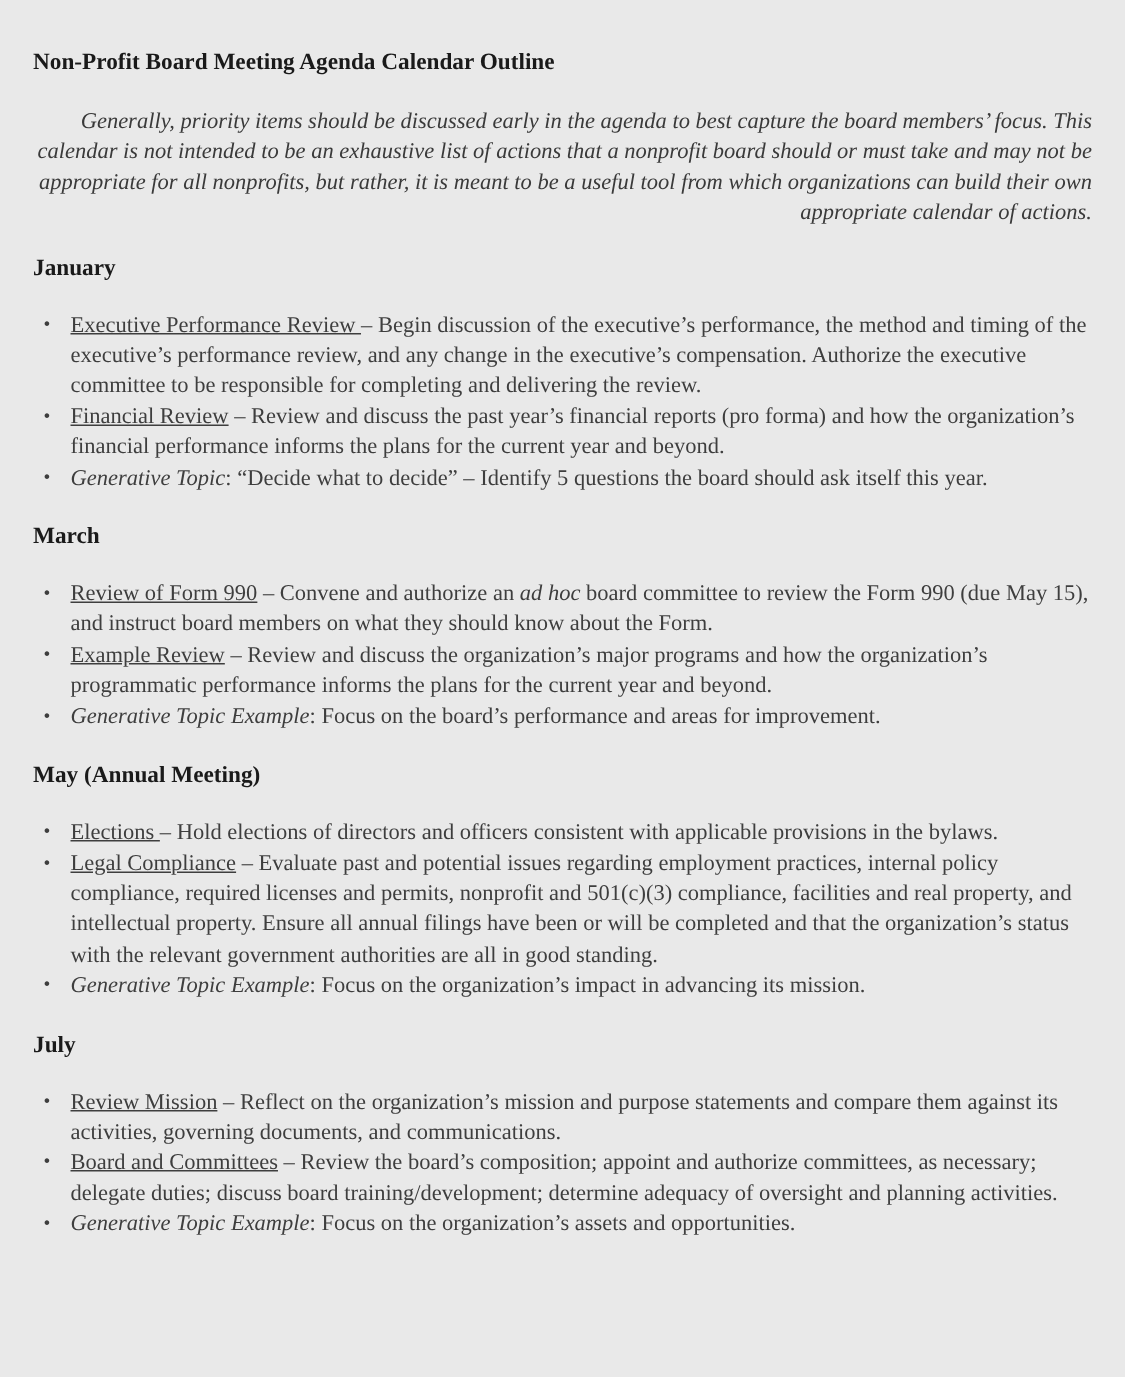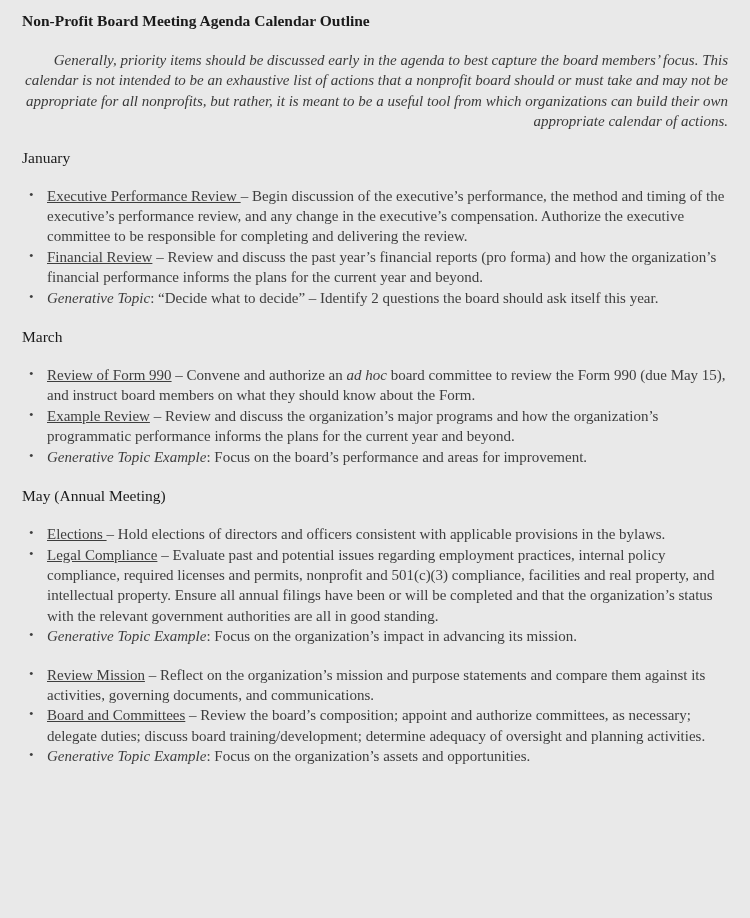--- a/index.html
+++ b/index.html
@@ -4,21 +4,21 @@
 <style>
   html, body {
     margin: 0;
     padding: 0;
     background: #e9e9e9;
   }
   .page {
     width: 750px;
     height: 918px;
     box-sizing: border-box;
-    padding: 10px 22px 20px 22px;
+    padding: 31px 22px 20px 22px;
     background: #e9e9e9;
     font-family: "Liberation Serif", "DejaVu Serif", serif;
     font-size: 15px;
     line-height: 20.4px;
     color: #3e3e3e;
     overflow: hidden;
   }
   .doc-title {
     font-size: 15.5px;
     font-weight: bold;
@@ -28,21 +28,21 @@
   }
   p.intro {
     font-style: italic;
     margin: 0 0 15px 0;
     color: #3a3a3a;
     text-align: right;
   }
   .intro-block { margin-bottom: 0; }
   section h2 {
     font-size: 15.5px;
-    font-weight: normal;
+    font-weight: bold;
     color: #1a1a1a;
     margin: 0 0 18px 0;
     line-height: 21px;
   }
   section ul {
     list-style: none;
     margin: 0 0 18px 0;
     padding: 0;
   }
   section li {
@@ -69,40 +69,41 @@
   <div class="intro-block">
     <p class="intro">Generally, priority items should be discussed early in the agenda to best capture the board members’ focus. This calendar is not intended to be an exhaustive list of actions that a nonprofit board should or must take and may not be appropriate for all nonprofits, but rather, it is meant to be a useful tool from which organizations can build their own appropriate calendar of actions.</p>
   </div>
 
   <div id="sections">
       <section>
         <h2>January</h2>
         <ul>
           <li><span class="marker">•</span><span><span class="u">Executive Performance Review </span><span>– Begin discussion of the executive’s performance, the method and timing of the executive’s performance review, and any change in the executive’s compensation. Authorize the executive committee to be responsible for completing and delivering the review.</span></span></li>
           <li><span class="marker">•</span><span><span class="u">Financial Review</span><span> – Review and discuss the past year’s financial reports (pro forma) and how the organization’s financial performance informs the plans for the current year and beyond.</span></span></li>
-          <li><span class="marker">•</span><span><span class="i">Generative Topic</span><span>: “Decide what to decide” – Identify 2 questions the board should ask itself this year.</span></span></li>
+          <li><span class="marker">•</span><span><span class="i">Generative Topic</span><span>: “Decide what to decide” – Identify 5 questions the board should ask itself this year.</span></span></li>
         </ul>
       </section>
       <section>
         <h2>March</h2>
         <ul>
           <li><span class="marker">•</span><span><span class="u">Review of Form 990</span><span> – Convene and authorize an </span><span class="i">ad hoc</span><span> board committee to review the Form 990 (due May 15), and instruct board members on what they should know about the Form.</span></span></li>
           <li><span class="marker">•</span><span><span class="u">Example Review</span><span> – Review and discuss the organization’s major programs and how the organization’s programmatic performance informs the plans for the current year and beyond.</span></span></li>
           <li><span class="marker">•</span><span><span class="i">Generative Topic Example</span><span>: Focus on the board’s performance and areas for improvement.</span></span></li>
         </ul>
       </section>
       <section>
         <h2>May (Annual Meeting)</h2>
         <ul>
           <li><span class="marker">•</span><span><span class="u">Elections </span><span>– Hold elections of directors and officers consistent with applicable provisions in the bylaws.</span></span></li>
           <li><span class="marker">•</span><span><span class="u">Legal Compliance</span><span> – Evaluate past and potential issues regarding employment practices, internal policy compliance, required licenses and permits, nonprofit and 501(c)(3) compliance, facilities and real property, and intellectual property. Ensure all annual filings have been or will be completed and that the organization’s status with the relevant government authorities are all in good standing.</span></span></li>
           <li><span class="marker">•</span><span><span class="i">Generative Topic Example</span><span>: Focus on the organization’s impact in advancing its mission.</span></span></li>
         </ul>
       </section>
       <section>
+        <h2>July</h2>
         <ul>
           <li><span class="marker">•</span><span><span class="u">Review Mission</span><span> – Reflect on the organization’s mission and purpose statements and compare them against its activities, governing documents, and communications.</span></span></li>
           <li><span class="marker">•</span><span><span class="u">Board and Committees</span><span> – Review the board’s composition; appoint and authorize committees, as necessary; delegate duties; discuss board training/development; determine adequacy of oversight and planning activities.</span></span></li>
           <li><span class="marker">•</span><span><span class="i">Generative Topic Example</span><span>: Focus on the organization’s assets and opportunities.</span></span></li>
         </ul>
       </section>
     </div>
 </main>
 
 </body></html>

